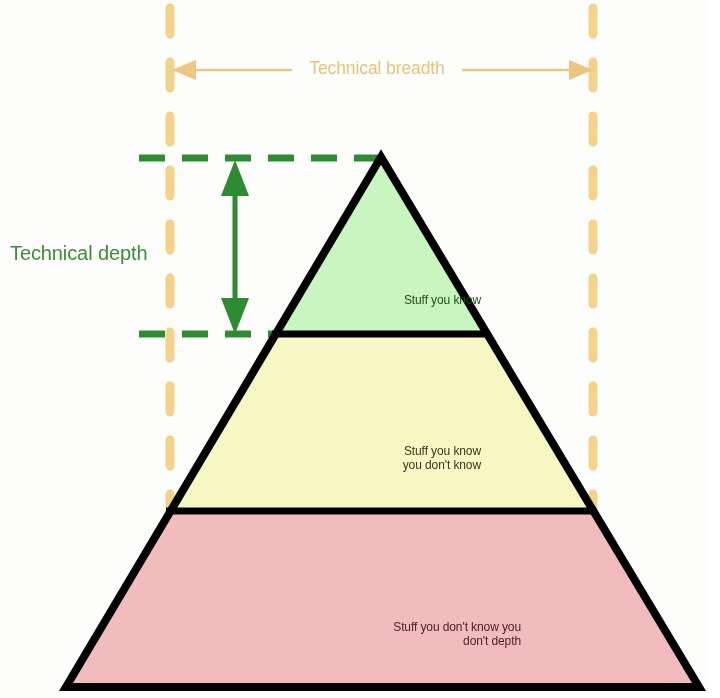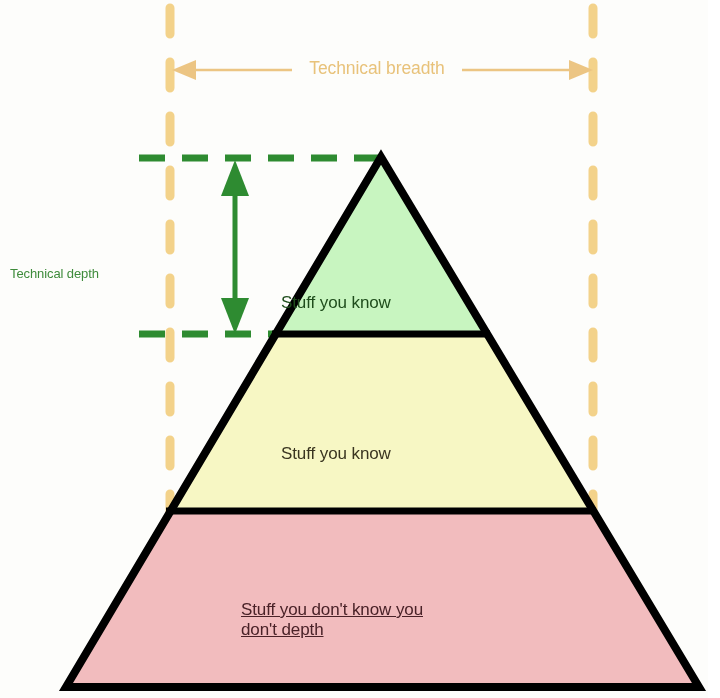--- a/index.html
+++ b/index.html
@@ -35,48 +35,46 @@
     left: 294px;
     top: 58px;
     width: 166px;
     font-size: 17.5px;
     color: #e8c27a;
   }
   #depth-label {
     left: 4px;
     top: 242px;
     width: 150px;
-    font-size: 13px;
+    font-size: 20px;
     color: #3e8b3b;
     text-align: left;
     padding-left: 6px;
-    margin-top: 24px;
   }
   .tier-label {
-    font-size: 17px;
-    text-align: left;
+    font-size: 12px;
+    text-align: right;
   }
   #tier-label-top {
     left: 281px;
     top: 293px;
     width: 200px;
     color: #1f4d1c;
   }
   #tier-label-mid {
     left: 281px;
     top: 444px;
     width: 200px;
     color: #3a3520;
   }
   #tier-label-bot {
     left: 241px;
-    top: 600px;
+    top: 620px;
     width: 280px;
     color: #4a2228;
-    text-decoration: underline;
   }
   #watermark {
     position: absolute;
     left: 566px;
     top: 650px;
     font-size: 20px;
     color: #ffffff;
     opacity: 0.92;
     letter-spacing: 1px;
     text-shadow: 0 0 2px rgba(150,110,110,0.55);
@@ -121,18 +119,18 @@
 
     <polygon points="381,157 699,687 66,687" fill="none" stroke="#000000" stroke-width="8" stroke-linejoin="miter"></polygon>
   </svg>
 
   <div class="lbl" id="breadth-label">Technical breadth</div>
 
   <div class="lbl" id="depth-label">Technical depth</div>
 
   <div class="lbl tier-label" id="tier-label-top">Stuff you know</div>
 
-  <div class="lbl tier-label" id="tier-label-mid"><span>Stuff you know</span><br></div>
+  <div class="lbl tier-label" id="tier-label-mid"><span>Stuff you know</span><br><span>you don't know</span></div>
 
   <div class="lbl tier-label" id="tier-label-bot"><span>Stuff you don't know you</span><br><span>don't depth</span></div>
 
 
 </div>
 
 </body></html>

